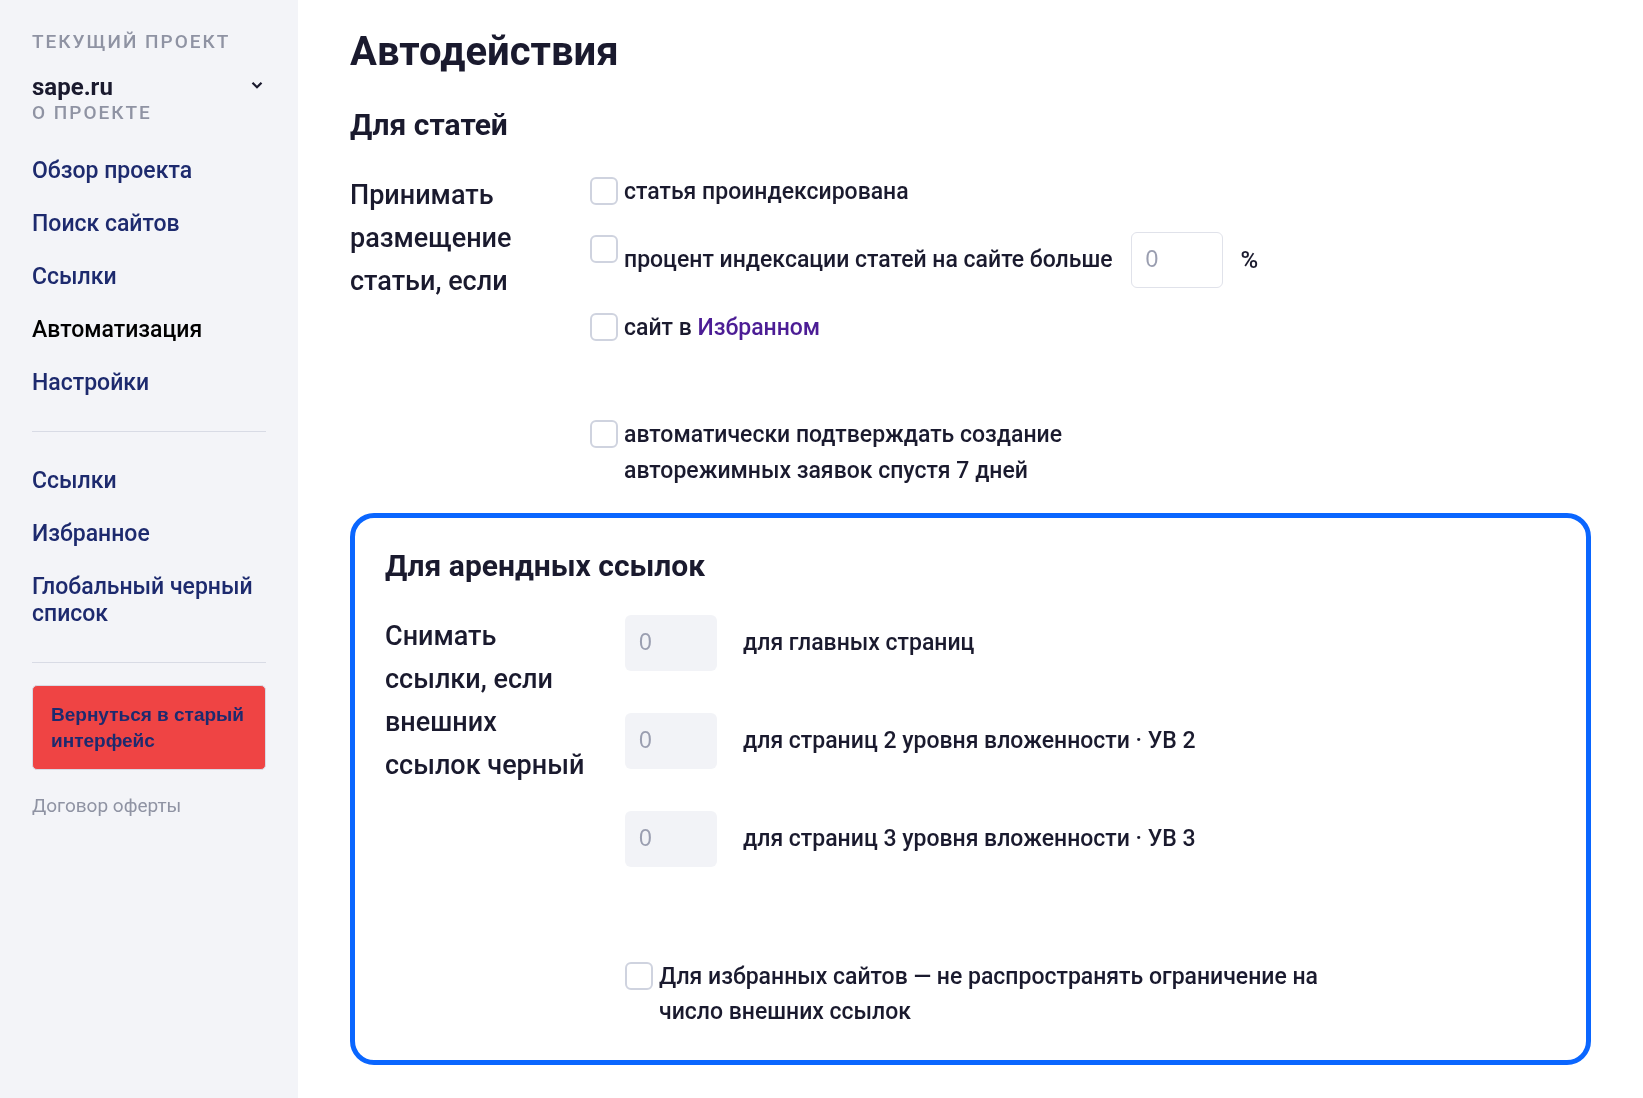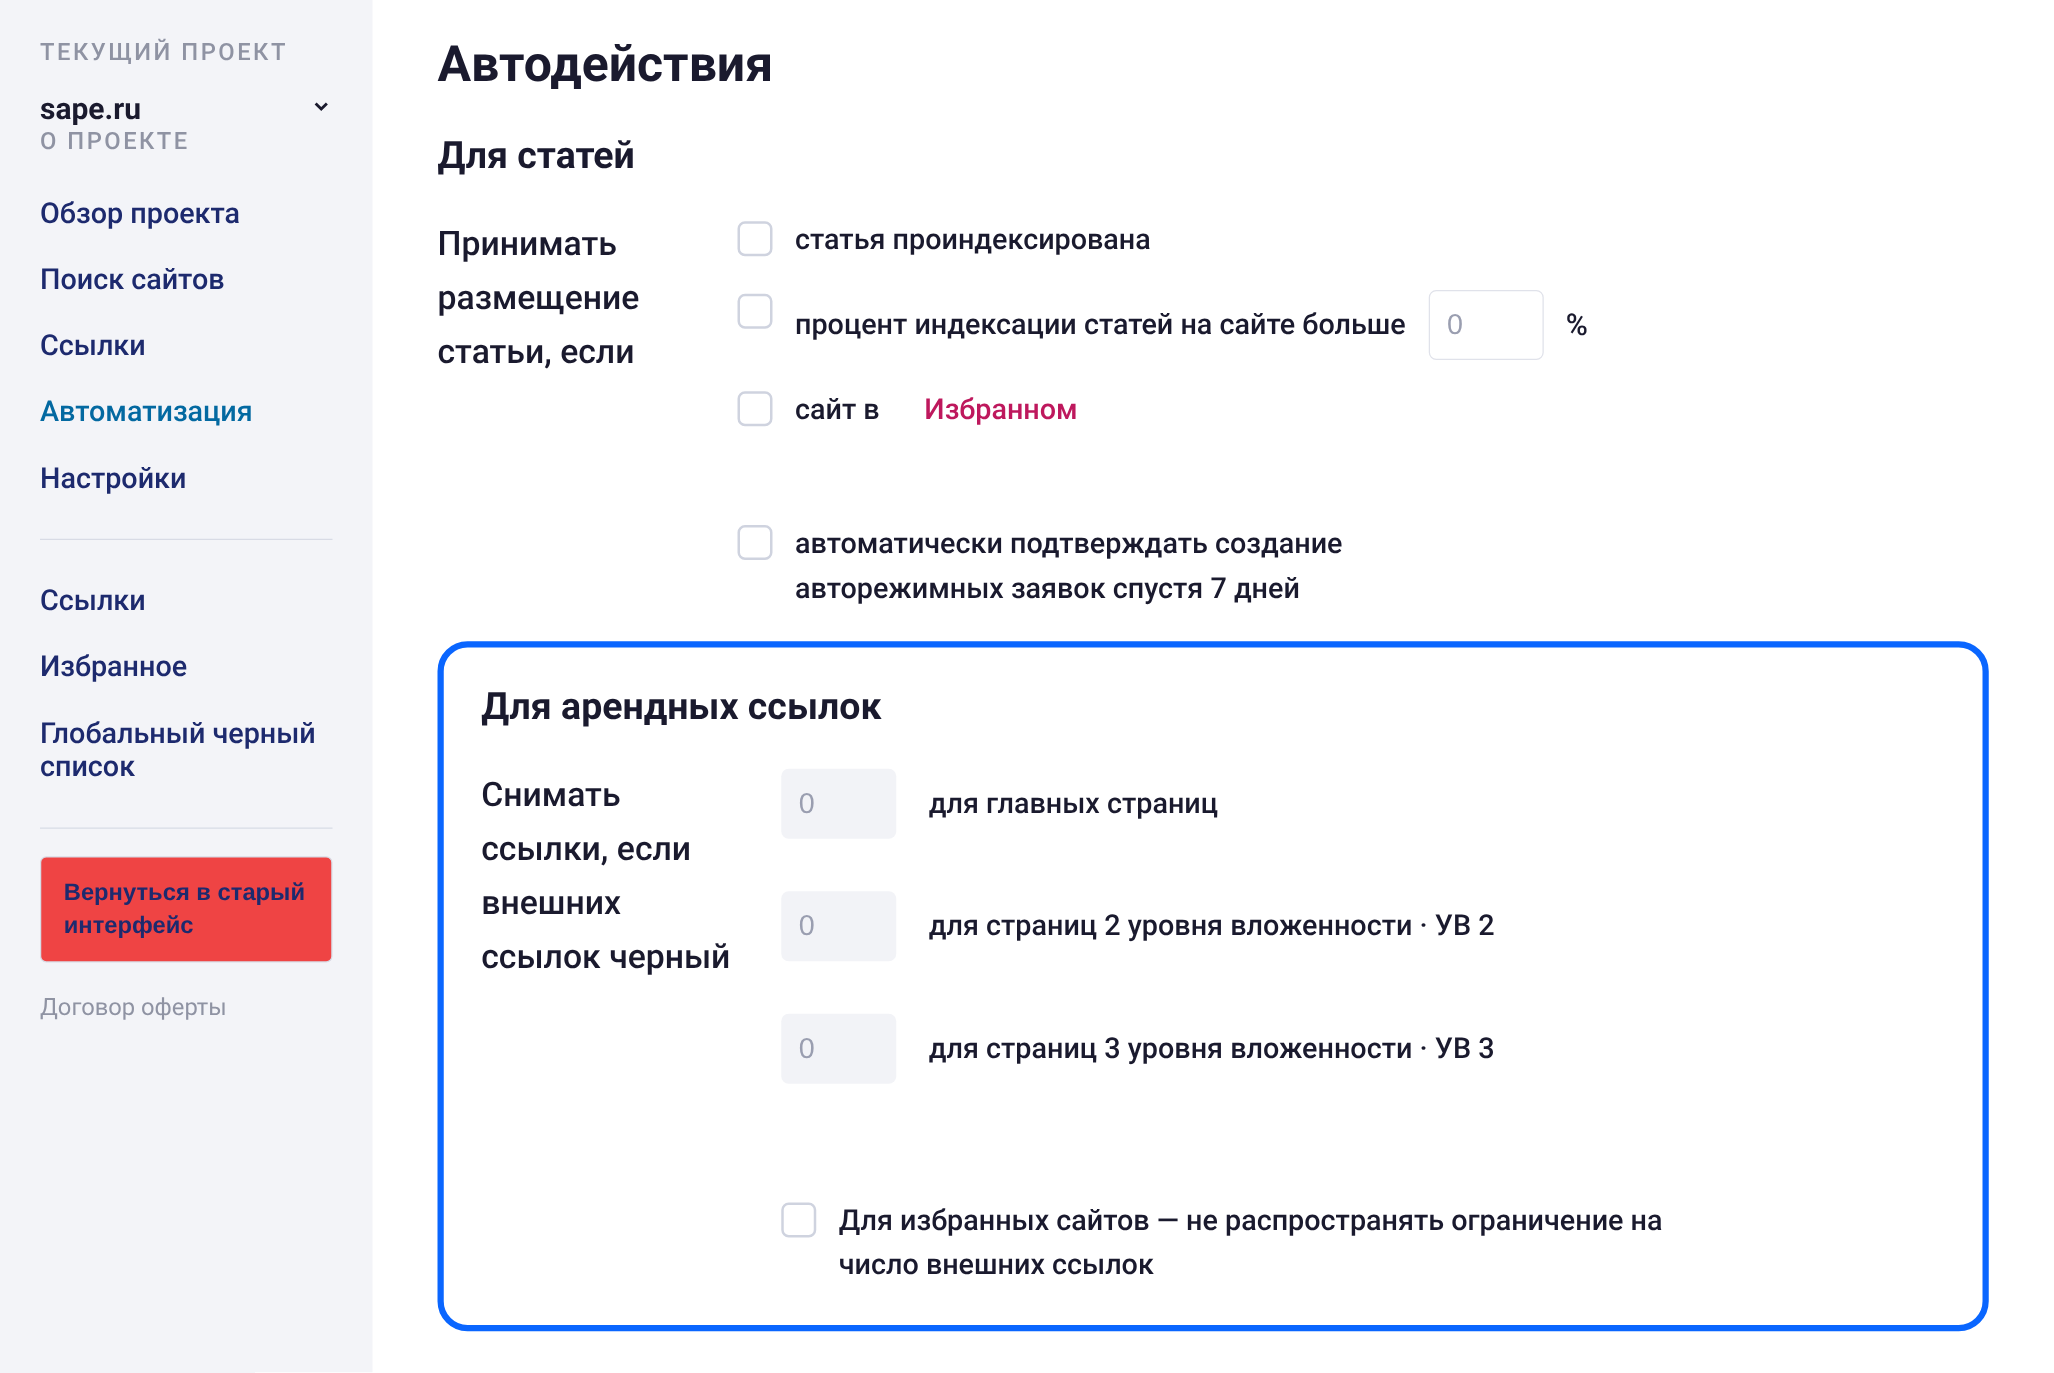--- a/index.html
+++ b/index.html
@@ -43,21 +43,21 @@
       height: 18px;
     }
     .sidebar-nav { display: flex; flex-direction: column; }
     .sidebar-item {
       font-size: 23px;
       color: #1d2a6e;
       font-weight: 500;
       padding: 13px 0;
       cursor: pointer;
     }
-    .sidebar-item.muted { color: #0369a1; }
+    .sidebar-item.muted { color: #000000; }
     .sidebar-divider {
       border: none;
       border-top: 1px solid #d8dbe5;
       margin: 22px 0;
     }
     .legacy-button {
       border: 1px solid #d8dbe5;
       border-radius: 5px;
       background: #ef4444;
       font-size: 19px;
@@ -108,39 +108,39 @@
     .form-block .controls-col {
       flex: 1;
       display: flex;
       flex-direction: column;
       gap: 22px;
     }
 
     .checkbox-row {
       display: flex;
       align-items: flex-start;
-      gap: 18px;
+      gap: 6px;
     }
     .checkbox-box {
       width: 28px;
       height: 28px;
       border: 2px solid #cfd3df;
       border-radius: 6px;
       background: #fff;
       flex-shrink: 0;
       margin-top: 3px;
       cursor: pointer;
     }
     .checkbox-text {
       font-size: 23px;
       line-height: 1.55;
       color: #1a1a2e;
       font-weight: 500;
     }
-    .link-inline { color: #be185d; cursor: pointer; margin-left: 30px; }
+    .link-inline { color: #4c1d95; cursor: pointer; }
 
     .num-input {
       border: 1px solid #e0e2ea;
       border-radius: 6px;
       width: 92px;
       height: 56px;
       font-size: 23px;
       color: #9a9eb0;
       padding: 0 14px;
       background: #fff;

